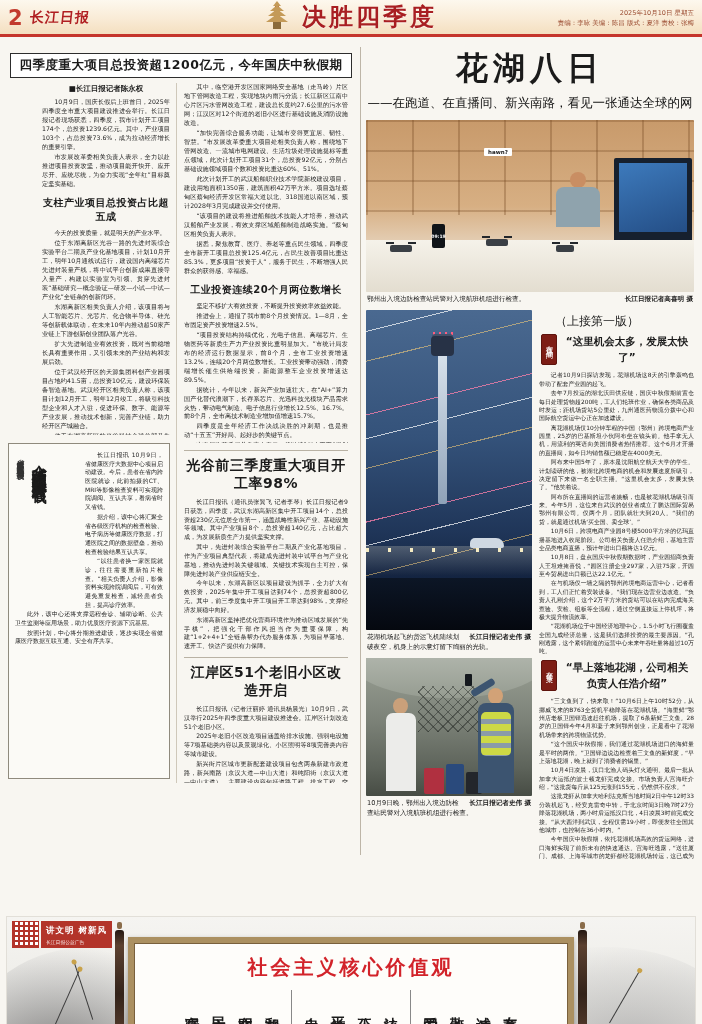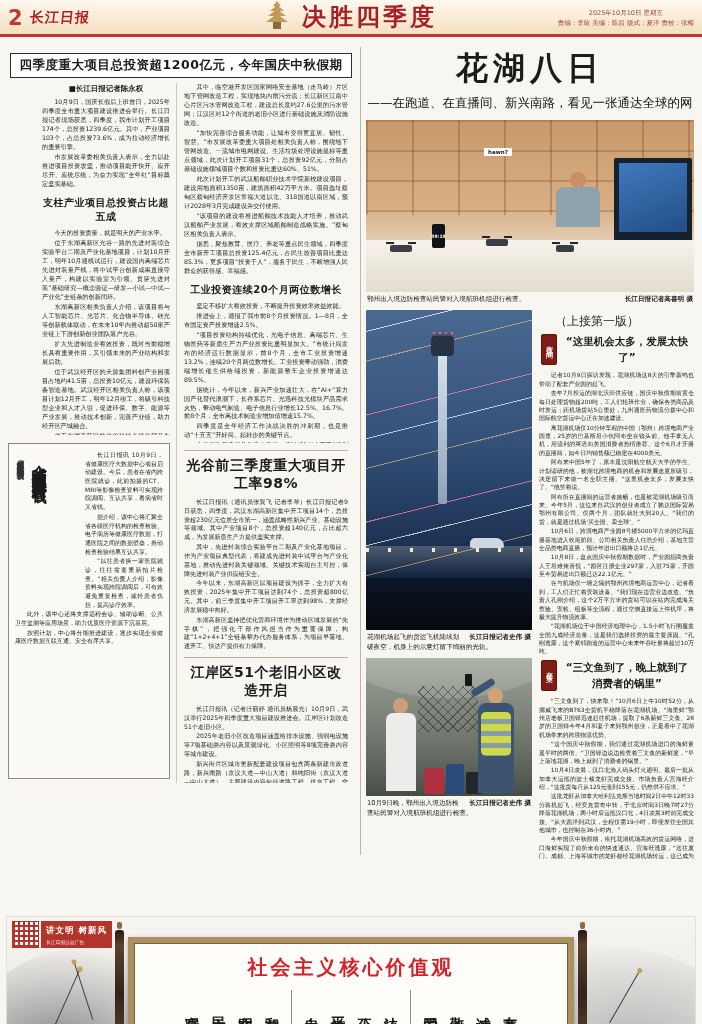--- a/index.html
+++ b/index.html
@@ -13,21 +13,21 @@
   .masthead {
     height:34px; display:flex; align-items:center; padding:3px 8px 1px;
     background:linear-gradient(180deg,#fdf8ee 0%,#f9ebd6 55%,#f4dfc0 100%);
     position:relative;
   }
   .mast-left { display:flex; align-items:center; gap:7px; z-index:2; }
   .page-no { font-size:21px; font-weight:bold; color:#c23a2e; line-height:1; }
   .paper-logo { font-size:14px; font-weight:bold; color:#b01f22; font-family:"DejaVu Serif",serif; letter-spacing:1px; transform:skewX(-6deg); }
   .banner-center { position:absolute; left:50%; top:1px; transform:translateX(-50%); display:flex; align-items:center; gap:13px; height:32px; }
   .banner-title { font-size:24px; font-weight:bold; color:#a81e22; font-family:"DejaVu Serif",serif; letter-spacing:3px; text-shadow:0 1px 0 rgba(255,255,255,.6); }
-  .mast-right { margin-left:auto; text-align:center; font-size:6.5px; color:#9a4a2f; line-height:1.6; z-index:2; }
+  .mast-right { margin-left:auto; text-align:right; font-size:6.5px; color:#9a4a2f; line-height:1.6; z-index:2; }
   .red-rule { height:3px; background:#c5352c; }
   
   .content { display:flex; padding:2px 8px 0; height:822px; overflow:hidden; }
   .left-region { width:346px; }
   .v-divider { width:1px; background:#bdb5a7; margin:8px 5px 0 6px; height:808px; }
   .right-region { flex:1; min-width:0; }
   
   .kicker-box { margin:14px 2px 5px; border:1px solid #2d2d2d; padding:3px 2px; text-align:center; font-size:12.5px; font-weight:bold; letter-spacing:.5px; background:#fff; }
   .lead-headline { margin:2px 0 8px; text-align:center; font-size:26px; line-height:1.18; font-weight:bold; letter-spacing:1px; }
   .lead-cols { display:flex; height:700px; overflow:hidden; }
@@ -344,21 +344,21 @@
               <p class="rpara">离花湖机场仅10分钟车程的中国（鄂州）跨境电商产业园里，25岁的巴基斯坦小伙阿布坐在镜头前。他手拿无人机，用流利的英语向美国消费者热情推荐。这个6月才开播的直播间，如今日均销售额已稳定在4000美元。</p>
               <p class="rpara">阿布来中国5年了，原本是沈阳航空航天大学的学生。计划读研的他，被湖北跨境电商的机会和发展速度所吸引，决定留下来做一名全职主播。“这里机会太多，发展太快了。”他笑着说。</p>
               <p class="rpara">阿布所在直播间的运营者姚畅，也是被花湖机场吸引而来。今年5月，这位来自武汉的创业者成立了鹏达国际贸易鄂州有限公司。仅两个月，团队就壮大到20人。“我们的货，就是通过机场‘买全国、卖全球’。”</p>
               <p class="rpara">10月6日，跨境电商产业园8号楼5000平方米的亿玛直播基地进入收尾阶段。公司相关负责人任浩介绍，基地主营全品类电商直播，预计年进出口额将达1亿元。</p>
               <p class="rpara">10月8日，盘点国庆中秋假期数据时，产业园招商负责人王坦难掩喜悦，“园区注册企业297家，入驻75家，开园至今贸易进出口额已达22.1亿元。”</p>
               <p class="rpara">在与机场仅一墙之隔的鄂州跨境电商运营中心，记者看到，工人们正忙着安装设备。“我们现在边营业边改造。”负责人孔刚介绍，这个2万平方米的货站可以在站内完成海关查验、安检、组板等全流程，通过空侧直接运上停机坪，将极大提升物流效率。</p>
               <p class="rpara">“花湖机场位于中国经济地理中心，1.5小时飞行圈覆盖全国九成经济总量，这是我们选择投资的最主要原因。”孔刚透露，这个紧邻跑道的运营中心未来年吞吐量将超过10万吨。</p>
             </div>
           <div class="quote-box">
             <span class="quote-tag">在餐桌</span>
-            <span class="quote-text">“三文鱼到了，晚上就到了消费者的锅里”</span>
+            <span class="quote-text">“早上落地花湖，公司相关负责人任浩介绍”</span>
           </div>
           <div>
               <p class="rpara">“三文鱼到了，快来取！”10月6日上午10时52分，从挪威飞来的B763全货机平稳降落在花湖机场。“海里鲜”鄂州店老板卫国铎迅速赶往机场，提取了6条新鲜三文鱼。28岁的卫国铎今年4月和妻子来到鄂州创业，正是看中了花湖机场带来的跨境物流优势。</p>
               <p class="rpara">“这个国庆中秋假期，我们通过花湖机场进口的海鲜量是平时的两倍。”卫国铎边说边检查着三文鱼的新鲜度，“早上落地花湖，晚上就到了消费者的锅里。”</p>
               <p class="rpara">10月4日凌晨，汉口北渔人码头灯火通明。最后一批从加拿大运抵的波士顿龙虾完成交接。市场负责人宫海旺介绍，“这批货每斤从125元涨到155元，仍然供不应求。”</p>
               <p class="rpara">这批龙虾从加拿大哈利法克斯当地时间2日中午12时33分装机起飞，经安克雷奇中转，于北京时间3日晚7时27分降落花湖机场，两小时后运抵汉口北，4日凌晨3时前完成交接。“从大西洋到武汉，全程仅需19小时，即便发往全国其他城市，也控制在36小时内。”</p>
               <p class="rpara">今年国庆中秋假期，依托花湖机场高效的货运网络，进口海鲜实现了前所未有的快速通达。宫海旺透露，“送往厦门、成都、上海等城市的龙虾都经花湖机场转运，这已成为行业默契动线。”</p>
             </div>
         </div>
       </div>

